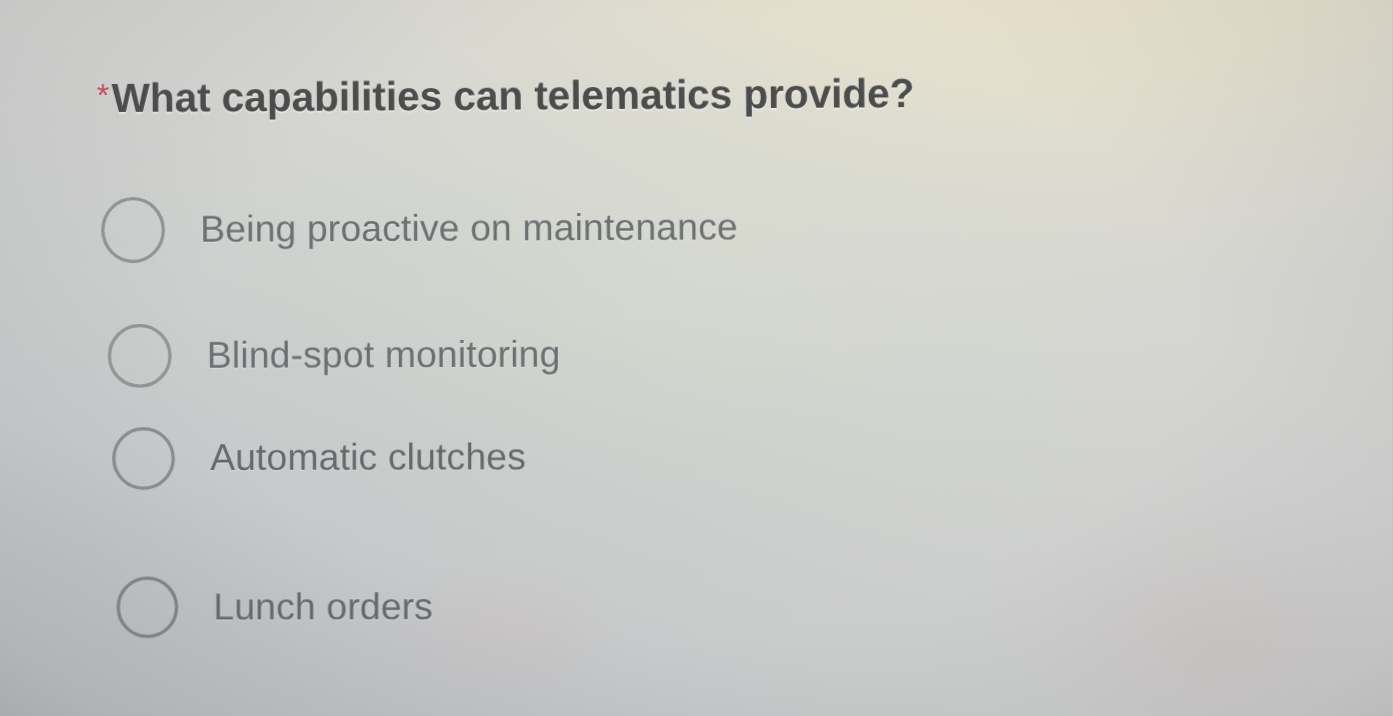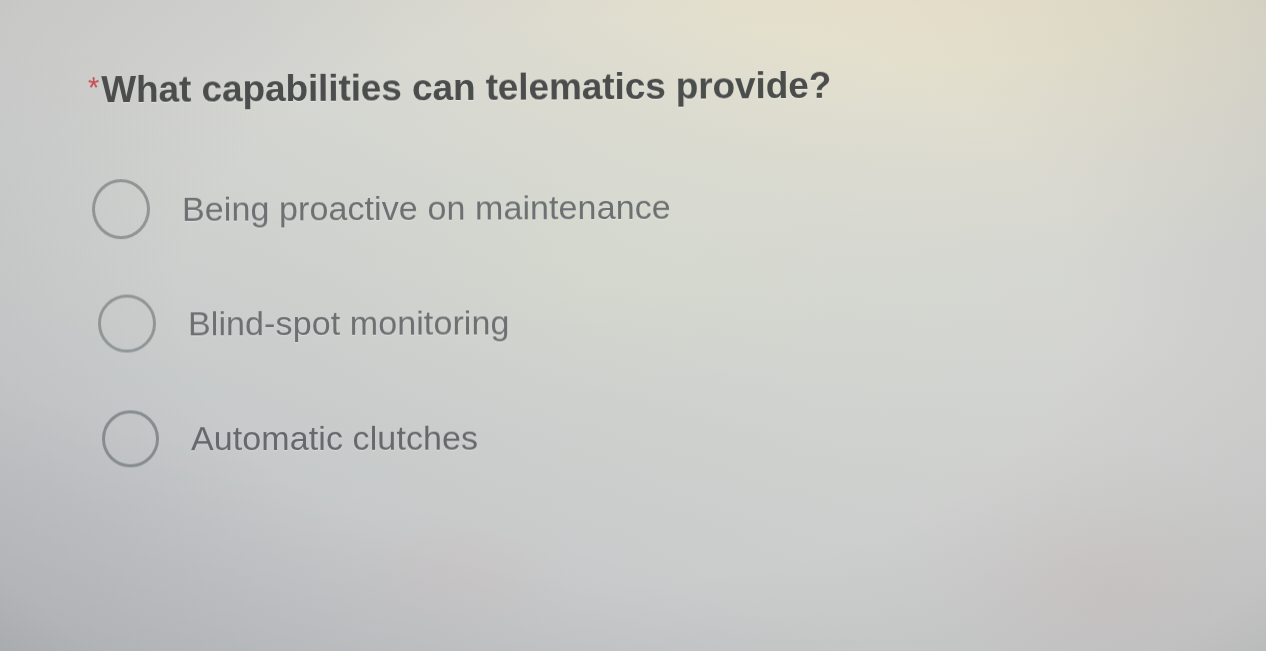--- a/index.html
+++ b/index.html
@@ -123,21 +123,21 @@
 
   
   .option {
     position: absolute;
     display: flex;
     align-items: center;
   }
 
   .option-1 { left: 92px;  top: 178px; transform: rotate(-0.25deg); }
   .option-2 { left: 98px;  top: 294px; transform: rotate(-0.18deg); }
-  .option-3 { left: 102px; top: 410px; transform: rotate(-0.12deg); text-align: right; }
+  .option-3 { left: 102px; top: 388px; transform: rotate(-0.12deg); text-align: right; }
   .option-4 { left: 106px; top: 524px; transform: rotate(-0.08deg); }
 
   .radio-circle {
     width: 56px;
     height: 56px;
     border-radius: 50%;
     border: 3px solid #8b8f90;
     background: transparent;
     box-sizing: border-box;
     flex: 0 0 auto;
@@ -190,15 +190,19 @@
     <div class="option option-2">
       <span class="radio-circle"></span>
       <span class="option-label">Blind-spot monitoring</span>
     </div>
 
     <div class="option option-3">
       <span class="radio-circle"></span>
       <span class="option-label">Automatic clutches</span>
     </div>
 
+    <div class="option option-4">
+      <span class="radio-circle"></span>
+      <span class="option-label">Lunch orders</span>
+    </div>
 
   </div>
 </div>
 
 </body></html>

